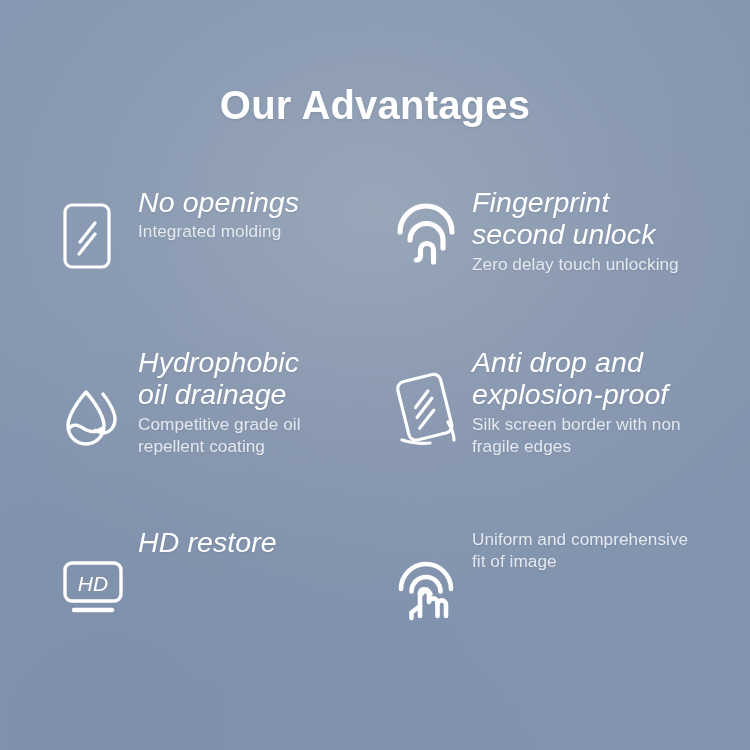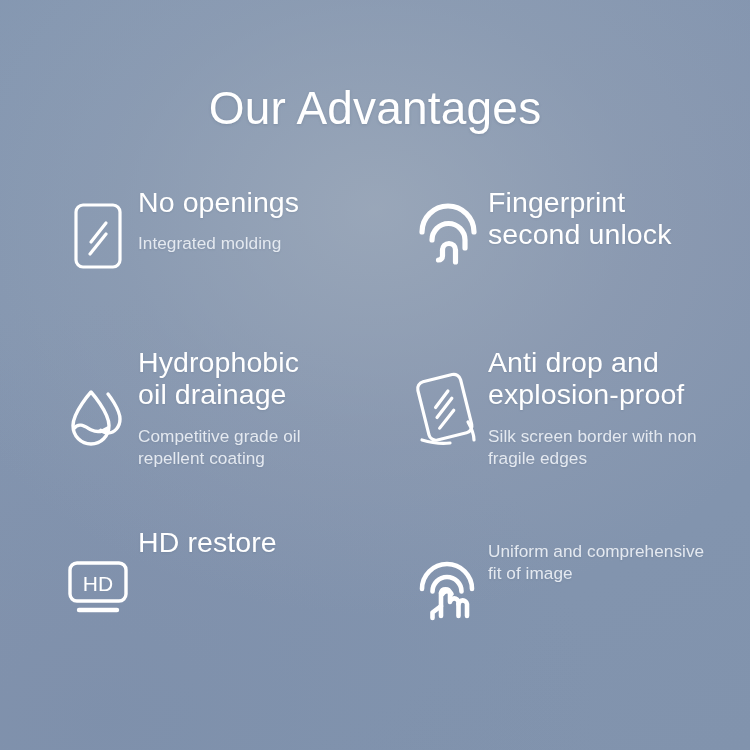--- a/index.html
+++ b/index.html
@@ -33,22 +33,22 @@
   
   .title-wrap {
     position: absolute;
     top: 84px;
     left: 0;
     width: 750px;
     text-align: center;
   }
   .title {
     display: inline-block;
-    font-size: 46px;
-    font-weight: normal;
+    font-size: 40px;
+    font-weight: bold;
     color: #ffffff;
     letter-spacing: 0.2px;
     line-height: 1.05;
     text-shadow: 0 1px 3px rgba(70,86,110,0.22);
   }
 
   
   .grid {
     position: absolute;
     top: 186px;
@@ -57,59 +57,61 @@
     height: 500px;
   }
   .cell {
     position: absolute;
     display: flex;
     align-items: flex-start;
   }
 
   
   .col-l { left: 62px; width: 330px; }
-  .col-r { left: 412px; width: 330px; }
+  .col-r { left: 396px; width: 330px; }
 
   
   .row-1 { top: 0px; }
   .row-2 { top: 160px; }
   .row-3 { top: 340px; }
 
   .icon {
     flex: 0 0 auto;
     width: 72px;
     display: flex;
-    justify-content: center;
+    justify-content: flex-start;
+    font-style: italic;
   }
   .icon svg {
     display: block;
     overflow: visible;
   }
 
   .texts {
     flex: 1 1 auto;
     padding-left: 4px;
   }
   .feat-title {
     color: #ffffff;
     font-size: 28.5px;
     font-weight: normal;
     line-height: 1.14;
     letter-spacing: 0.1px;
     white-space: pre-line;
     text-shadow: 0 1px 2px rgba(70,86,110,0.16);
+    font-style: italic;
   }
   .feat-sub {
     color: #e4e9f0;
     font-size: 17.2px;
     font-weight: normal;
     line-height: 1.30;
     letter-spacing: 0.05px;
     white-space: pre-line;
-    margin-top: 14px;
+    margin-top: 2px;
     text-shadow: 0 1px 2px rgba(70,86,110,0.14);
   }
 
   
   .cell.nudge-a .icon { margin-top: 16px; }
   .cell.nudge-b .icon { margin-top: 6px; }
   .cell.nudge-c .icon { margin-top: 40px; }
   .cell.nudge-d .icon { margin-top: 26px; }
   .cell.nudge-e .icon { margin-top: 34px; }
   .cell.nudge-f .icon { margin-top: 30px; }
@@ -144,20 +146,21 @@
         <svg width="60" height="74" viewBox="0 0 60 74" fill="none" stroke="#ffffff" stroke-width="5.2" stroke-linecap="round" stroke-linejoin="round">
           <path d="M4 40 A26 26 0 0 1 56 40"></path>
           <path d="M14 48 A16.5 16.5 0 0 1 47 48 L47 56"></path>
           <path d="M24.5 58 A6.5 6.5 0 0 1 37.5 58 L37.5 70"></path>
           <path d="M24.5 58 L24.5 64 A4 4 0 0 1 20.5 68"></path>
         </svg>
       </div>
       <div class="texts">
         <div class="feat-title">Fingerprint
 second unlock</div>
+        <div class="feat-sub">Zero delay touch unlocking</div>
       </div>
     </div>
 
     <div class="cell col-r row-2 nudge-d">
       <div class="icon">
         <svg width="64" height="76" viewBox="0 0 64 76" fill="none" stroke="#ffffff" stroke-width="3.2" stroke-linecap="round" stroke-linejoin="round">
           <g transform="rotate(-14 30 36)">
             <rect x="7" y="5" width="44" height="60" rx="7" ry="7"></rect>
             <line x1="20" y1="33" x2="36" y2="20"></line>
             <line x1="19" y1="43" x2="38" y2="28"></line>

